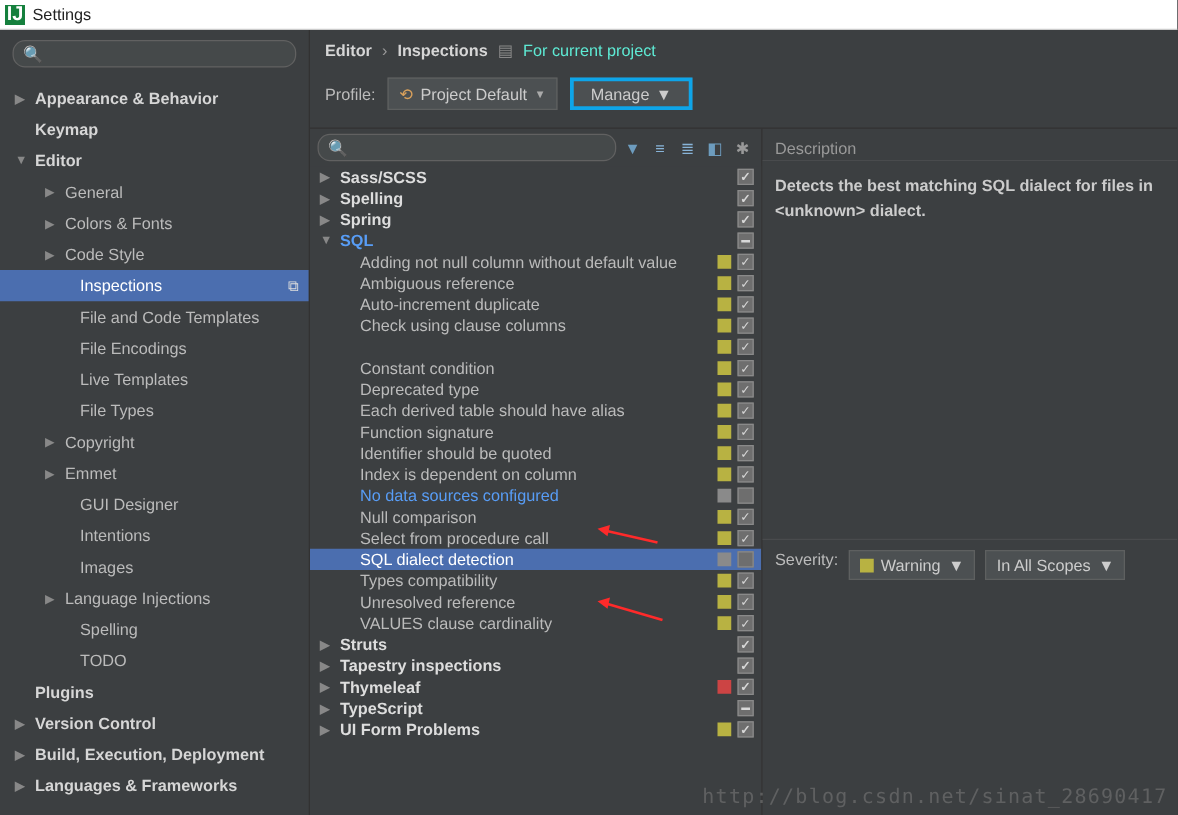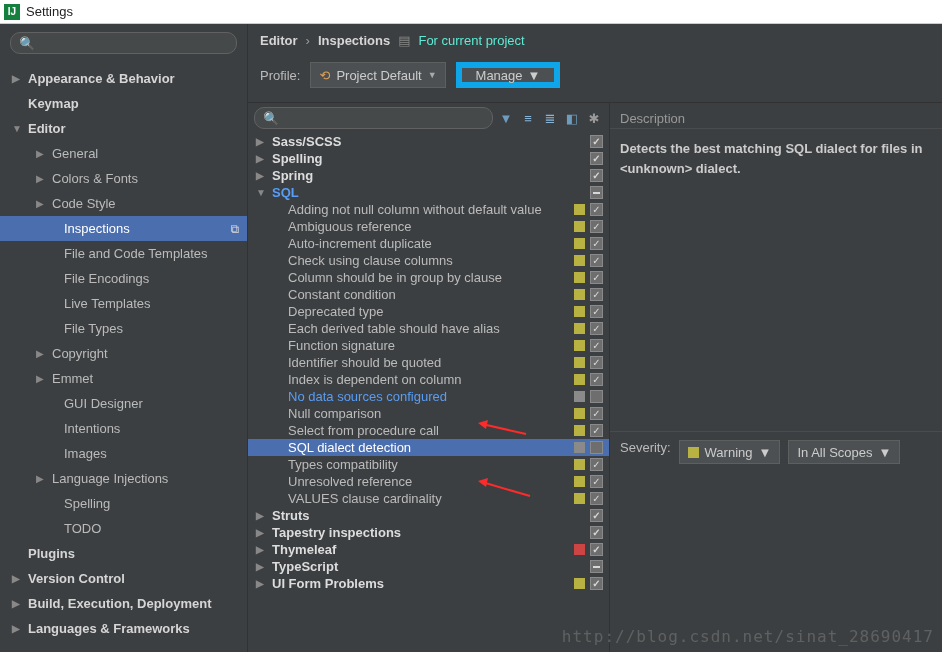--- a/index.html
+++ b/index.html
@@ -1,37 +1,37 @@
 <!DOCTYPE html>
 <html><head>
 <meta charset="utf-8">
 <style>
 * { margin:0; padding:0; box-sizing:border-box; font-family:"Segoe UI",Arial,sans-serif; font-size:13px; }
 body { width:942px; height:652px; background:#3c3f41; color:#bbbbbb; overflow:hidden; position:relative; }
 .titlebar { background:#fff; color:#222; height:24px; display:flex; align-items:center; padding:0 4px; gap:6px; border-bottom:1px solid #ccc; }
-.titlebar .ico { width:16px; height:16px; background:#15803d; color:#fff; font-size:10px; display:flex; align-items:center; justify-content:center; font-weight:bold; }
+.titlebar .ico { width:16px; height:16px; background:#15803d; color:#fff; font-size:16px; display:flex; align-items:center; justify-content:center; font-weight:bold; }
 .wrap { display:flex; height:628px; }
 .sidebar { width:248px; background:#3c3f41; border-right:1px solid #323232; display:flex; flex-direction:column; }
 .search-row { padding:8px 10px; }
 .search { background:#45494a; border:1px solid #616161; border-radius:10px; height:22px; display:flex; align-items:center; padding:0 8px; color:#aaa; }
 .tree { flex:1; overflow:auto; padding-top:4px; }
 .node { display:flex; align-items:center; height:25px; padding-left:12px; cursor:pointer; white-space:nowrap; }
 .node.l1 { font-weight:bold; color:#d6d6d6; }
 .node.l2 { padding-left:36px; color:#bbb; }
 .node.l3 { padding-left:48px; color:#bbb; }
 .node.sel { background:#4b6eaf; color:#fff; }
 .exp { width:12px; display:inline-block; color:#888; margin-right:4px; font-size:10px; }
 .copy-ico { margin-left:auto; margin-right:8px; color:#ddd; font-size:12px; }
 .main { flex:1; display:flex; flex-direction:column; background:#3c3f41; }
 .crumbs { height:28px; display:flex; align-items:center; padding:4px 12px 0; gap:8px; color:#999; }
 .crumbs b { color:#d6d6d6; font-weight:bold; }
 .profile-row { display:flex; align-items:center; gap:10px; padding:10px 12px 14px; }
 .combo { background:#4c5052; border:1px solid #5e6060; height:26px; display:flex; align-items:center; padding:0 8px; gap:6px; color:#ccc; }
 .combo .dd { color:#aaa; font-size:9px; }
-.btn { background:#4c5052; border:6px solid #0ea5e9; height:26px; padding:0 14px; display:flex; align-items:center; gap:5px; color:#ccc; }
+.btn { background:#4c5052; border:3px solid #0ea5e9; height:26px; padding:0 14px; display:flex; align-items:center; gap:5px; color:#ccc; }
 .body { flex:1; display:flex; border-top:1px solid #323232; }
 .insp-col { width:362px; display:flex; flex-direction:column; border-right:1px solid #323232; }
 .insp-tools { display:flex; align-items:center; height:30px; padding:4px 6px; gap:4px; }
 .insp-search { flex:1; background:#45494a; border:1px solid #616161; border-radius:10px; height:22px; display:flex; align-items:center; padding:0 8px; color:#aaa; }
 .tool-ico { width:18px; height:18px; display:flex; align-items:center; justify-content:center; color:#6d9cbe; font-size:13px; }
 .insp-tree { flex:1; overflow:auto; background:#3c3f41; position:relative; }
 .irow { display:flex; align-items:center; height:17px; padding-left:8px; position:relative; }
 .irow .lbl { flex:1; white-space:nowrap; overflow:hidden; }
 .irow.cat { font-weight:bold; color:#ddd; }
 .irow.leaf { padding-left:40px; color:#bbb; }
@@ -243,21 +243,20 @@
               <span class="lbl">Auto-increment duplicate</span>
               <span class="sev y"></span>
               <span class="chk ">✓</span>
             </div>
             <div class="irow leaf">
               <span class="lbl">Check using clause columns</span>
               <span class="sev y"></span>
               <span class="chk ">✓</span>
             </div>
             <div class="irow leaf">
-              <span class="lbl">Column should be in group by clause</span>
               <span class="sev y"></span>
               <span class="chk ">✓</span>
             </div>
             <div class="irow leaf">
               <span class="lbl">Constant condition</span>
               <span class="sev y"></span>
               <span class="chk ">✓</span>
             </div>
             <div class="irow leaf">
               <span class="lbl">Deprecated type</span>

